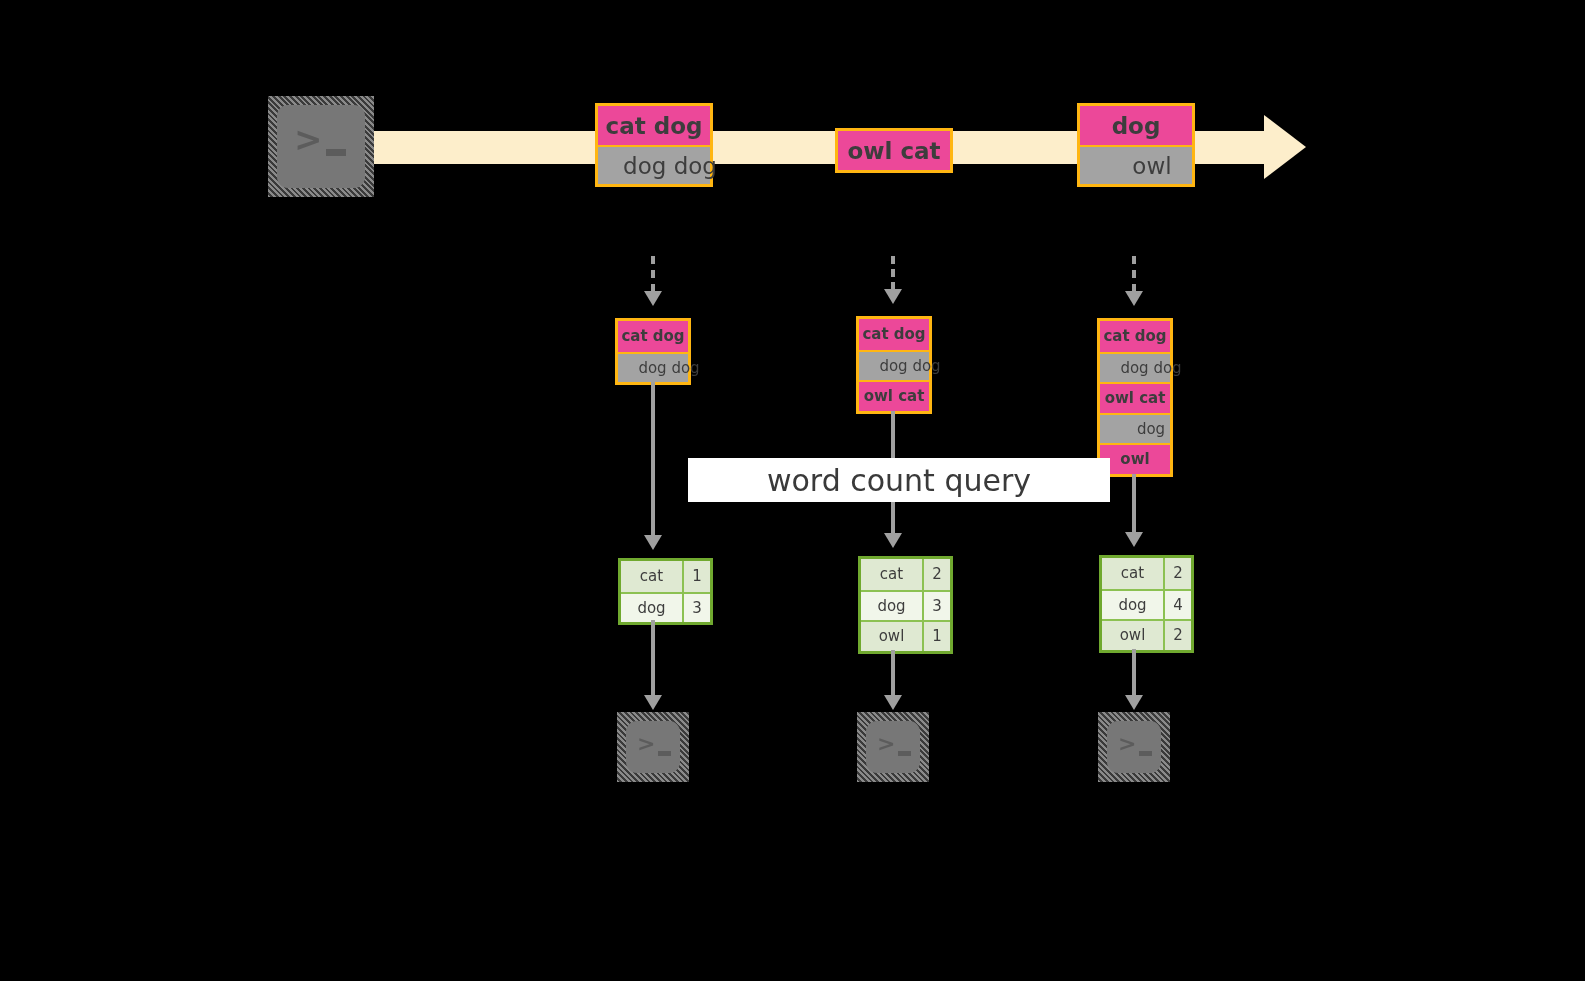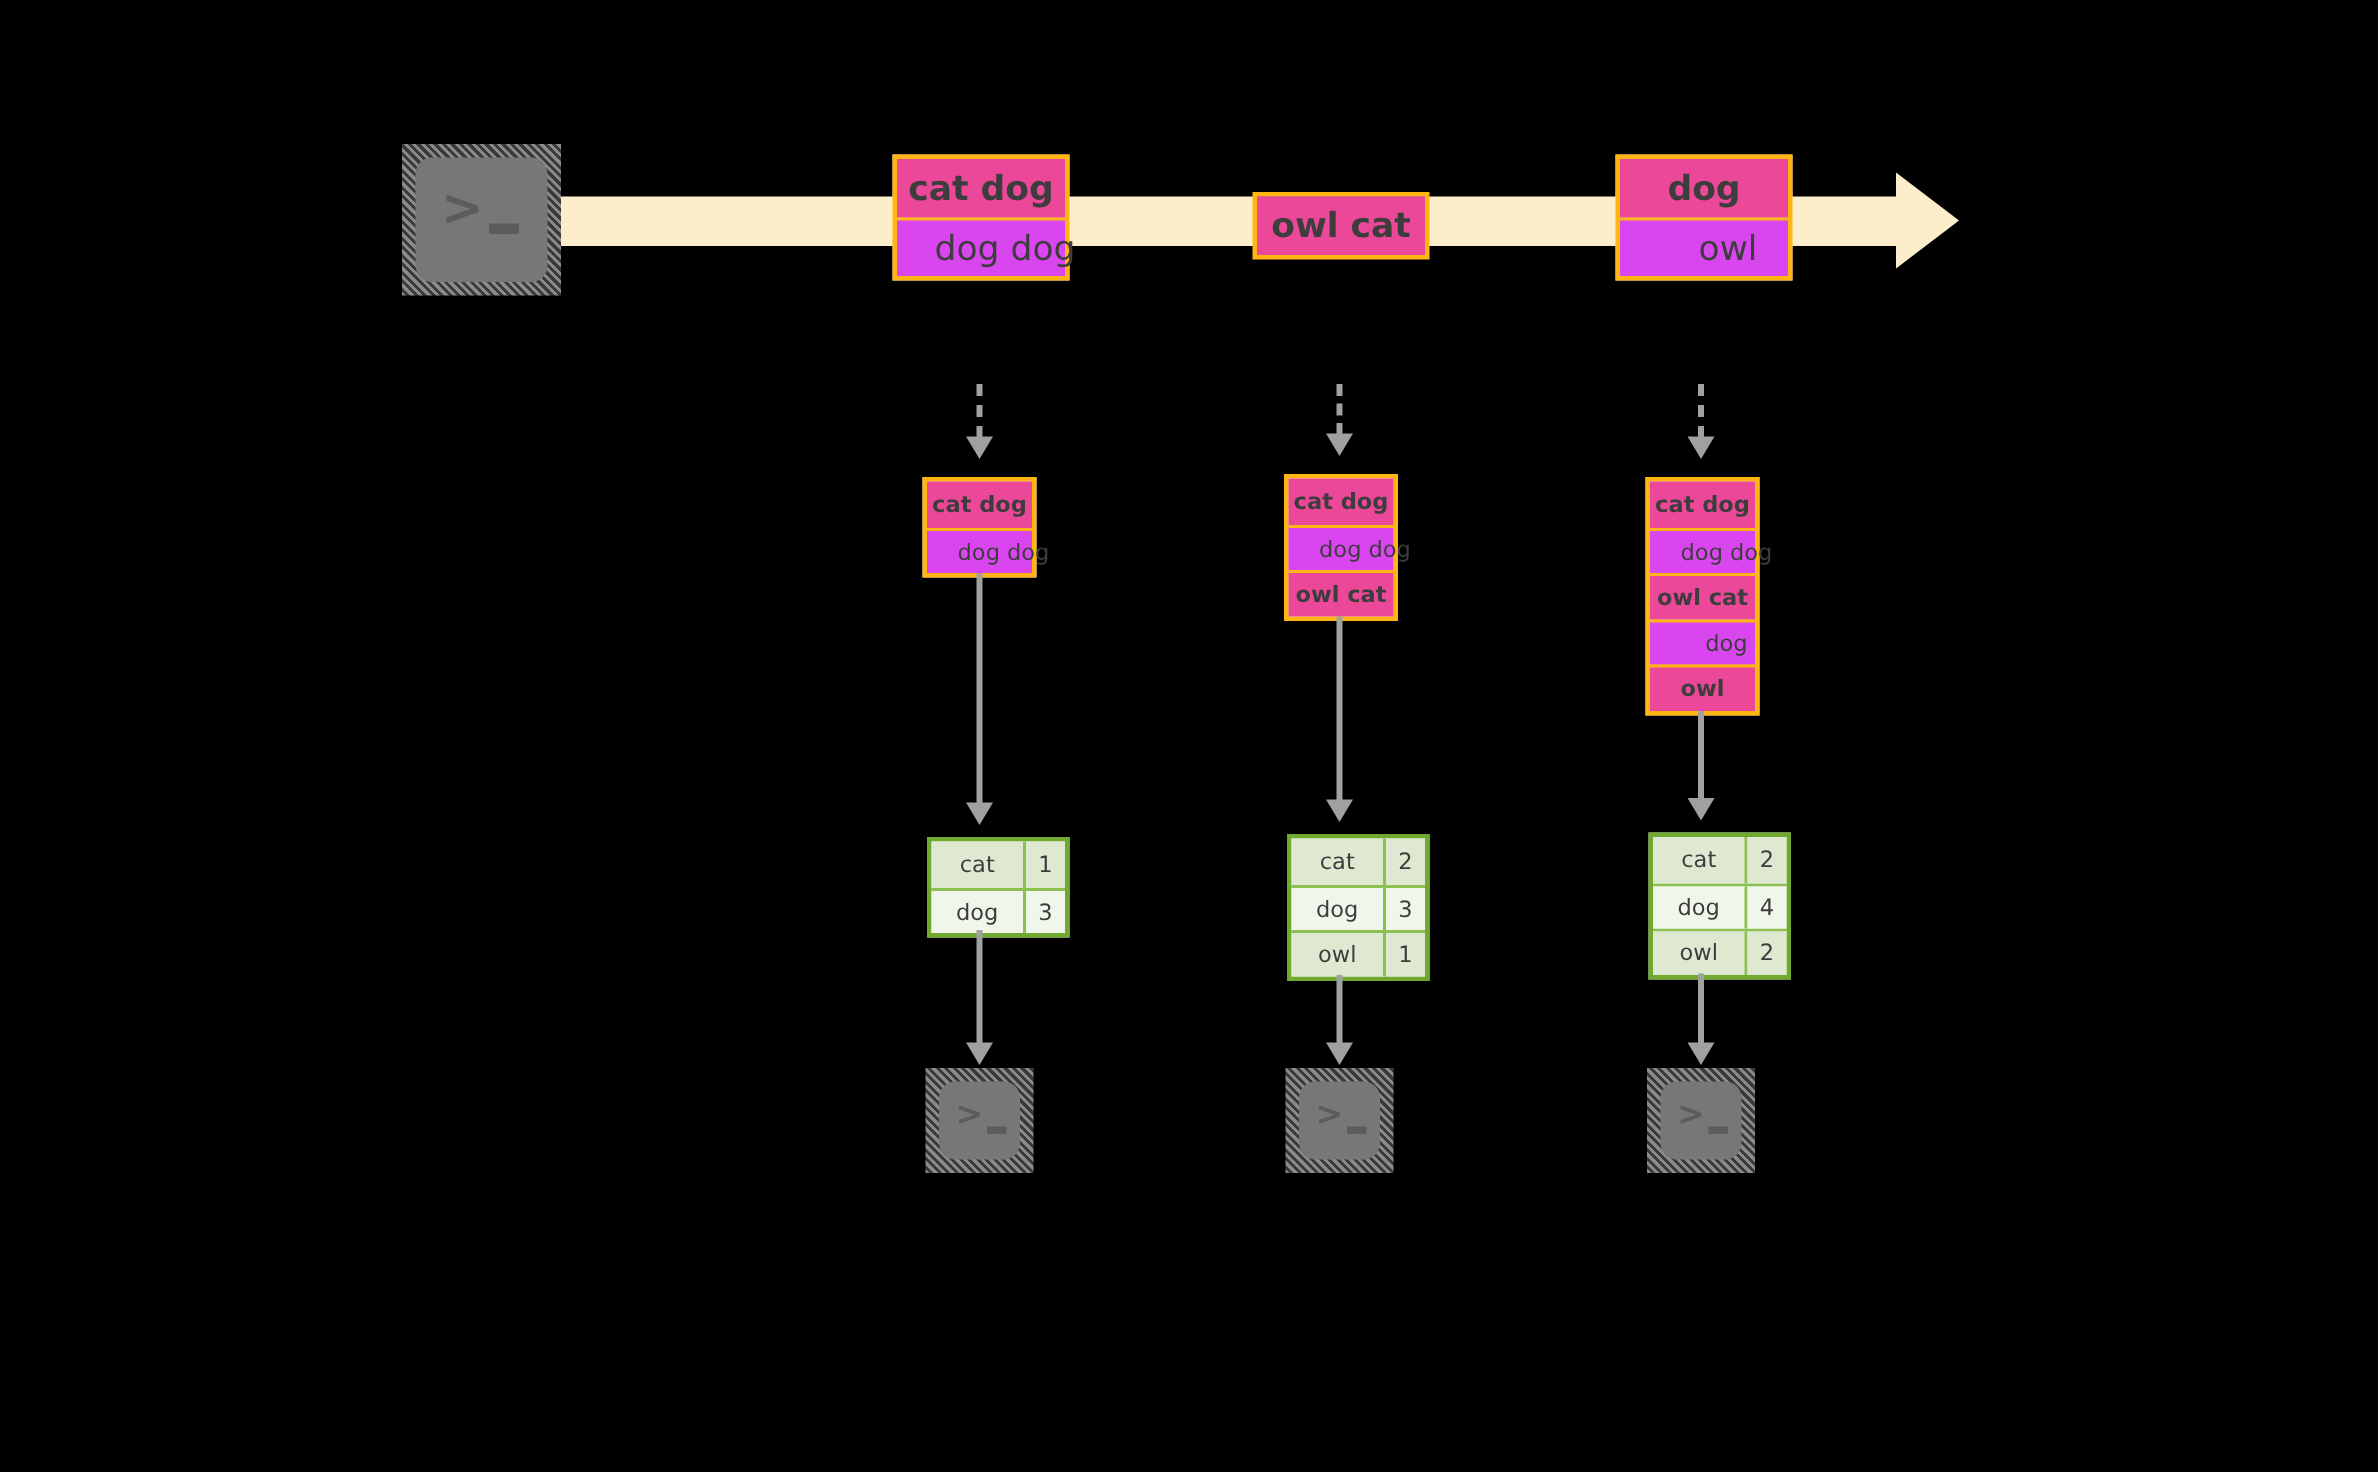--- a/index.html
+++ b/index.html
@@ -61,21 +61,21 @@
   }
   .obox .row{
     box-sizing:border-box;
     display:flex;
     align-items:center;
     justify-content:center;
     color:#3d3d3d;
     white-space:nowrap;
   }
   .obox .row.d{background:#ec4899;font-weight:bold;}
-  .obox .row.l{background:#d946ef;padding-left:32px;}
+  .obox .row.l{background:#a3a3a3;padding-left:32px;}
   .obox .row + .row{border-top:2px solid #ffb612;}
 
   
   .obox.top{width:118px;}
   .obox.top .row{height:39px;font-size:23px;}
 
   
   .obox.mid{width:76px;}
   .obox.mid .row{height:30.5px;font-size:15px;}
 
@@ -266,14 +266,17 @@
   <div class="vline" style="left:1132px;top:649px;height:47px;"></div>
   <div class="vhead" style="left:1125px;top:695px;"></div>
 
   <div class="term" style="left:1098px;top:712px;width:72px;height:70px;">
     <div class="inner">
       <span class="chev" style="left:11px;top:12px;font-size:22px;">&gt;</span>
       <span class="us" style="left:32px;top:30px;width:13px;height:5px;"></span>
     </div>
   </div>
 
+  <div class="banner" style="left:688px;top:458px;width:422px;height:44px;font-size:30px;">
+    <span>word count query</span>
+  </div>
 
 </div>
 
 </body></html>

